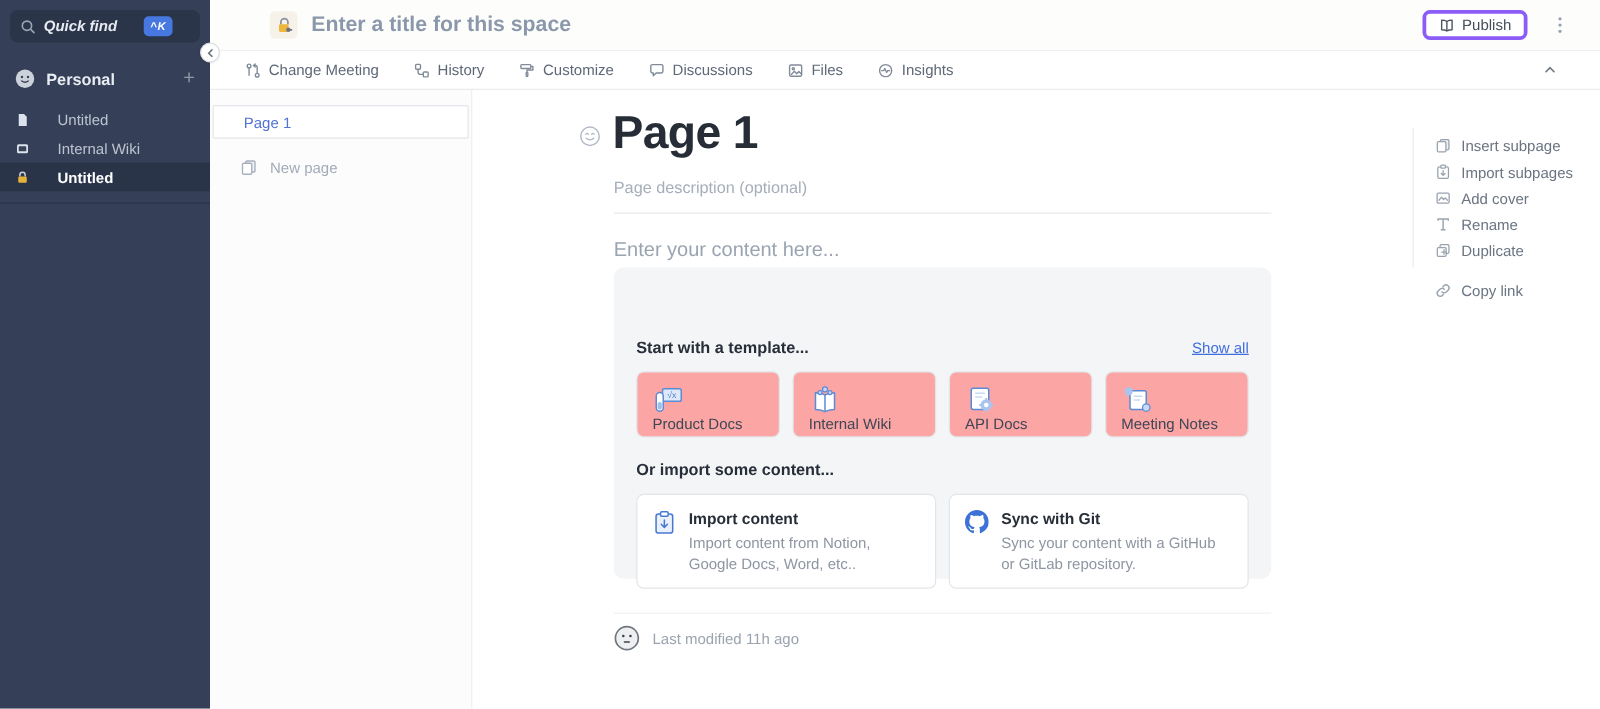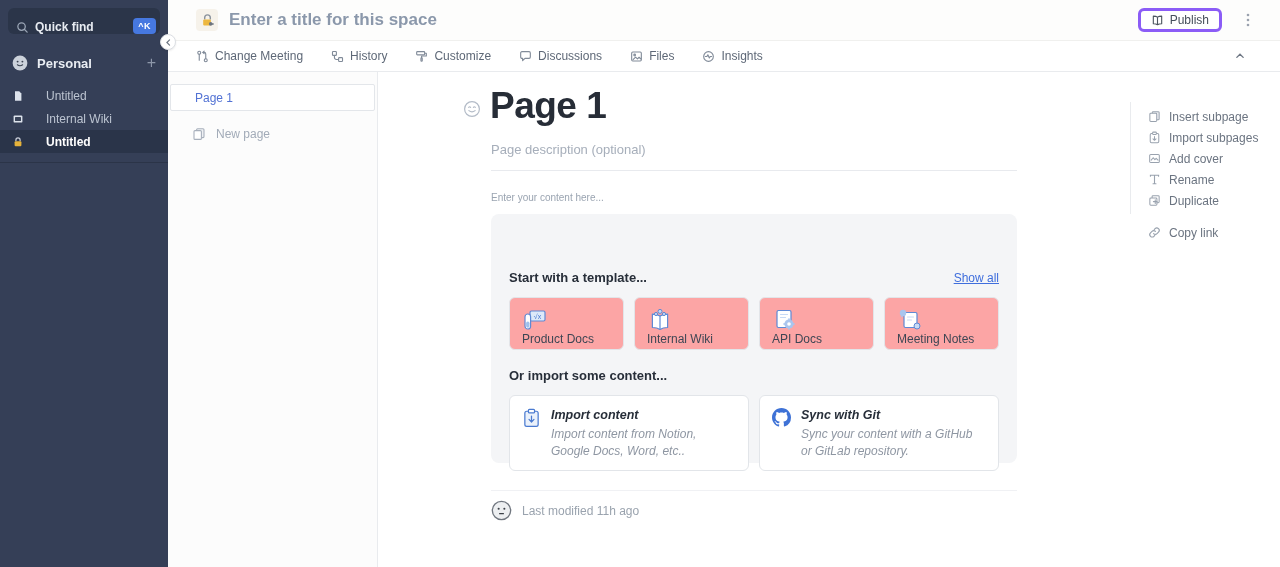--- a/index.html
+++ b/index.html
@@ -3,41 +3,41 @@
 <meta charset="utf-8">
 <style>
   * { box-sizing: border-box; margin: 0; padding: 0; }
   html,body { width:1280px; height:567px; overflow:hidden; background:#fff;
     font-family:"Liberation Sans", sans-serif; }
   .app { position:relative; width:1280px; height:567px; }
 
   
   .sidebar { position:absolute; left:0; top:0; width:168px; height:567px; background:#353f57; }
   .search { margin:8px; height:26px; background:#2b3549; border-radius:6px;
-    display:flex; align-items:flex-end; gap:6px; padding:0 4px 0 8px; cursor:pointer; }
+    display:flex; align-items:center; gap:6px; padding:0 22px 0 8px; cursor:pointer;font-style:italic; }
   .search-label { color:#e8ecf2; font-size:12px; font-weight:600; flex:1; }
   .kbd { background:#4678e0; color:#fff; font-size:9px; font-weight:700;
     border-radius:4px; padding:3px 5px; letter-spacing:.5px; }
   .ws-row { margin-top:16px; padding:0 12px; height:26px; display:flex; align-items:center; gap:9px;justify-content:center; }
   .ws-name { color:#e9edf3; font-size:13px; font-weight:700; flex:1; }
   .ws-add { color:#8d97a9; font-size:16px; font-weight:400; line-height:1; cursor:pointer; }
   .ws-items { margin-top:8px; }
   .ws-item { height:23px; display:flex; align-items:center; gap:22px; padding:0 12px;
     color:#bcc4d1; font-size:12px; cursor:pointer; }
   .ws-item.selected { background:#2a3449; color:#ffffff; font-weight:700; }
   .ws-divider { margin-top:9px; border-top:1px solid #2b3448; }
 
   .collapse-btn { position:absolute; left:160px; top:34px; width:16px; height:16px;
     border-radius:50%; background:#fff; border:1px solid #dcdfe4; z-index:9;
     display:flex; align-items:center; justify-content:center; cursor:pointer;
     box-shadow:0 1px 2px rgba(0,0,0,.08); }
 
   
   .topbar { position:absolute; left:168px; top:0; width:1112px; height:41px;
-    background:#fdfdfc; border-bottom:1px solid #f0f0ee; display:flex; align-items:center; }
+    background:#fdfdfc; border-bottom:1px solid #f0f0ee; display:flex; align-items:center;padding-left:20px; }
   .space-emoji { margin-left:28px; width:22px; height:22px; border-radius:4px;
     background:#f6f2ea; display:flex; align-items:center; justify-content:center; cursor:pointer; }
   .space-title { margin-left:11px; font-size:17px; font-weight:700; color:#8b98ab; cursor:text; }
   .publish-btn { position:absolute; right:58px; top:8px; height:24px; display:flex;
     align-items:center; gap:6px; background:#fff; border:3px solid #8b5cf6; border-radius:6px;
     padding:0 10px; font-size:12px; color:#454e5a; cursor:pointer; }
   .kebab { position:absolute; right:30px; top:13px; cursor:pointer; }
 
   
   .tabbar { position:absolute; left:168px; top:41px; width:1112px; height:31px;
@@ -55,35 +55,35 @@
   .pt-new { margin-top:16px; display:flex; align-items:center; gap:10px; padding-left:24px;
     color:#a2abb8; font-size:12px; cursor:pointer; }
 
   
   .content { position:absolute; left:378px; top:72px; width:902px; height:495px; background:#fff; }
   .page-emoji { position:absolute; left:85px; top:28px; cursor:pointer; }
   .page-h1 { position:absolute; left:112px; top:13px; font-size:37px; font-weight:800;
     color:#272d37; letter-spacing:-.5px; }
   .page-desc { position:absolute; left:113px; top:70px; font-size:13px; color:#a6aeba; }
   .desc-rule { position:absolute; left:113px; top:98px; width:526px; border-top:1px solid #e8eaee; }
-  .content-ph { position:absolute; left:113px; top:120px; font-size:10px; color:#9aa4b1; }
+  .content-ph { position:absolute; left:113px; top:120px; font-size:16px; color:#9aa4b1; }
 
   .panel { position:absolute; left:113px; top:142px; width:526px; height:249px;
     background:#f4f5f7; border-radius:8px; padding:17px 18px; }
   .panel-head { display:flex; align-items:baseline; }
   .panel-title { font-size:13px; font-weight:700; color:#272e39; }
   .show-all { margin-left:auto; font-size:12px; color:#3f6edd; text-decoration:underline; cursor:pointer;margin-top:40px; }
   .tpl-grid { margin-top:12px; display:grid; grid-template-columns:repeat(4,1fr); gap:10px; }
   .tpl-card { height:53px; background:#fca5a5; border:1px solid #e2e5e9; border-radius:6px;
     padding:10px 12px; display:flex; flex-direction:column; justify-content:space-between; cursor:pointer; }
   .tpl-label { font-size:12px; color:#3e4654; }
   .imp-head { margin-top:18px; }
   .imp-grid { margin-top:12px; display:grid; grid-template-columns:repeat(2,1fr); gap:10px; }
   .imp-card { height:76px; background:#fff; border:1px solid #e2e5e9; border-radius:6px;
-    padding:12px; display:flex; gap:10px; cursor:pointer;font-style:italic; }
+    padding:12px; display:flex; gap:10px; cursor:pointer; }
   .imp-title { font-size:12.5px; font-weight:700; color:#272e39; }
   .imp-desc { margin-top:4px; font-size:12px; line-height:1.45; color:#8e96a2; width:185px; }
 
   .footer-meta { position:absolute; left:113px; top:418px; width:526px; padding-top:9px;
     border-top:1px solid #f0f1f4; display:flex; align-items:center; gap:10px; }
   .footer-text { font-size:12px; color:#9aa3ae; }
 
   
   .vdivider { position:absolute; left:752px; top:30px; height:112px; border-left:1px solid #e9ebee; }
   .actions { position:absolute; left:770px; top:34px; width:120px; }

